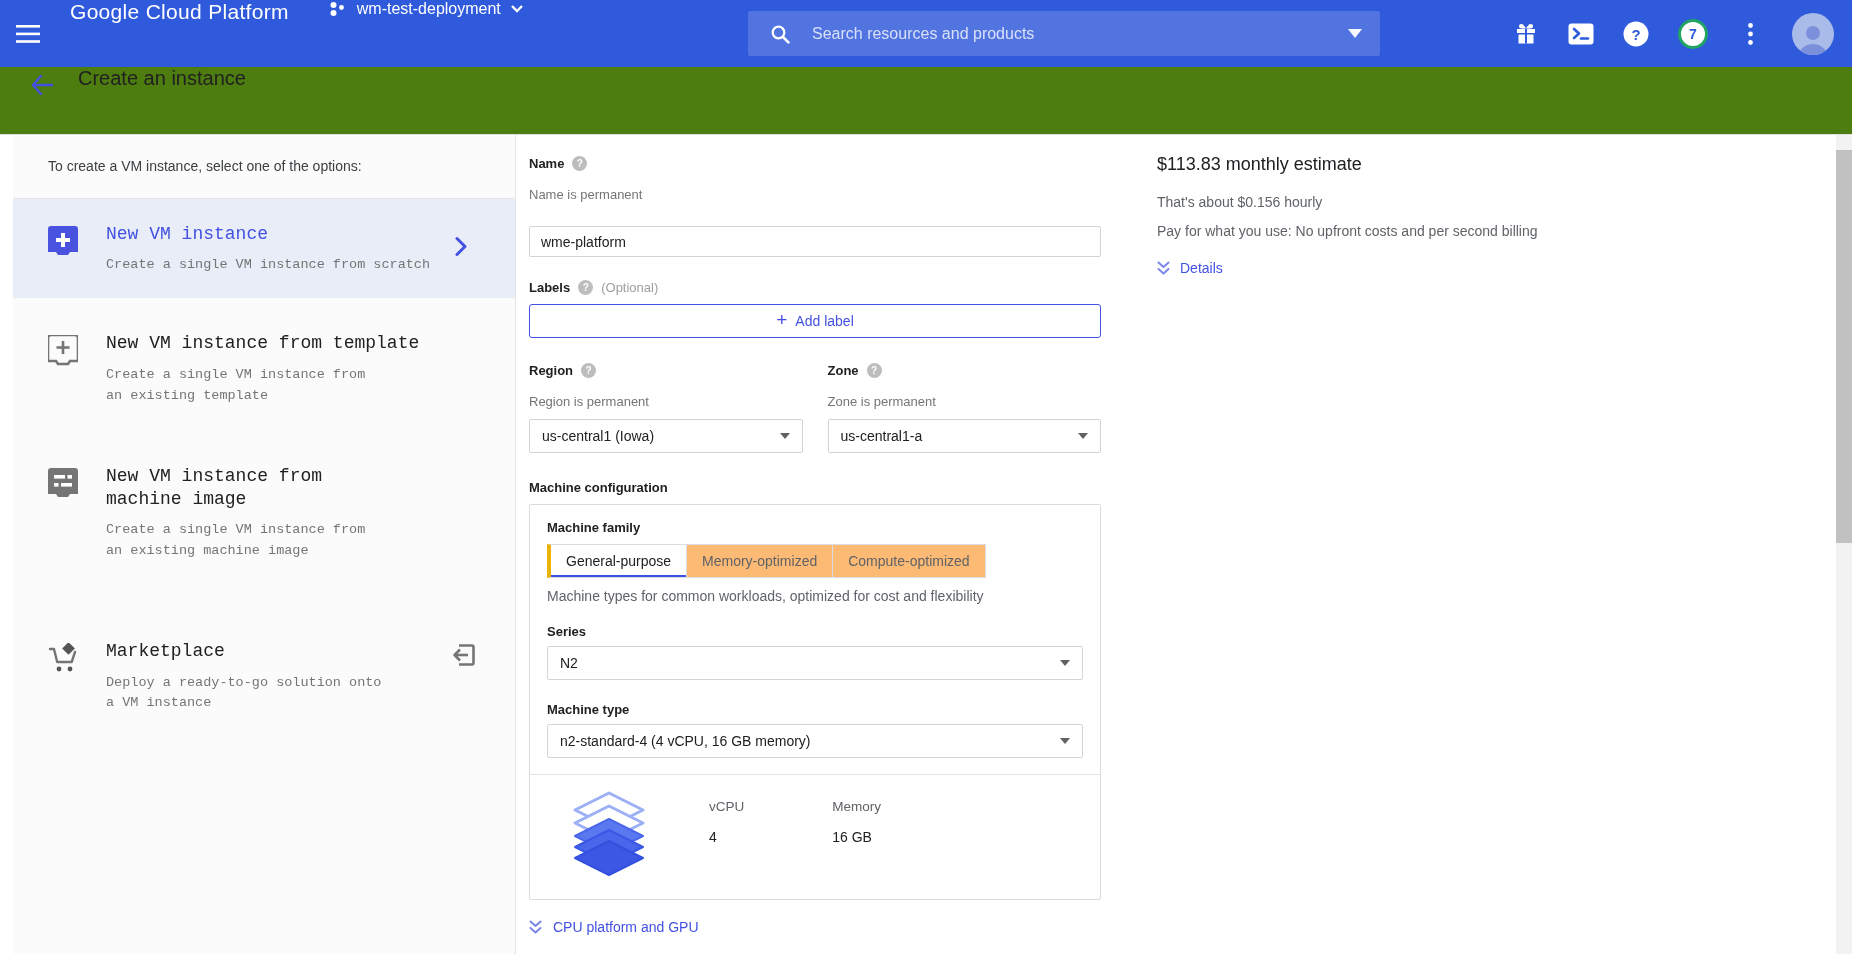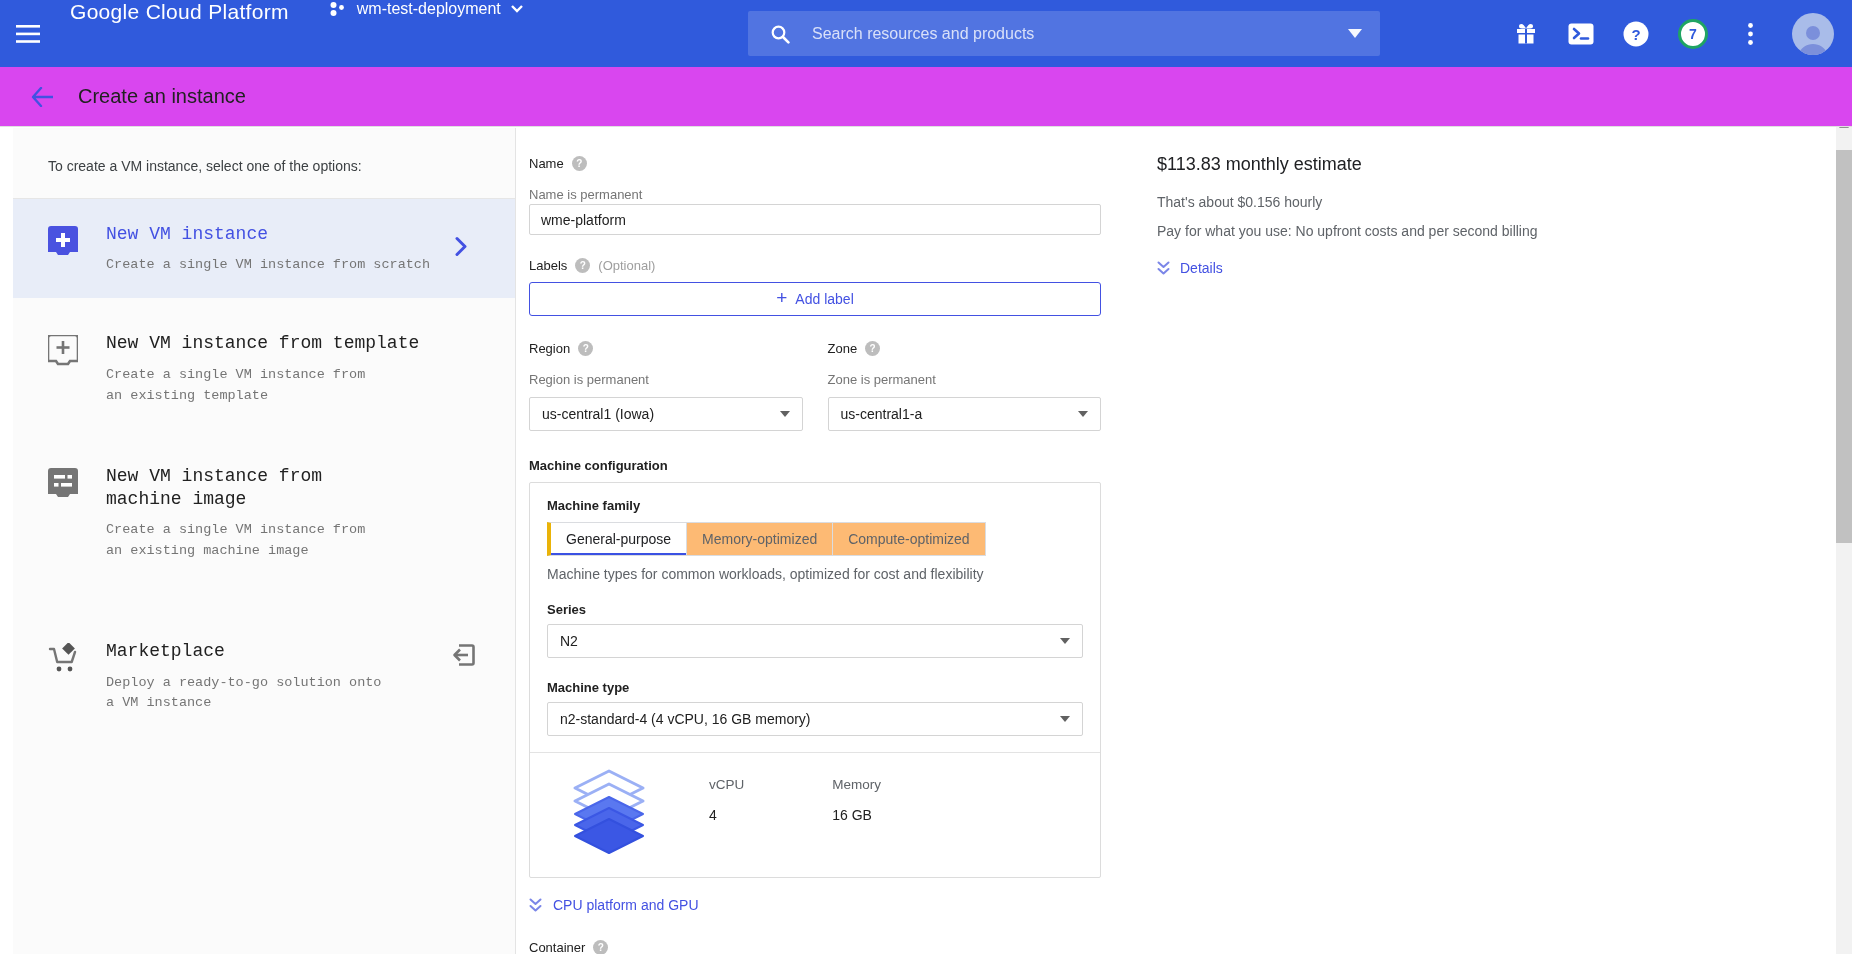--- a/index.html
+++ b/index.html
@@ -18,47 +18,47 @@
     color:#fff; font-size:16px; font-family:inherit; }
   .search input::placeholder { color:rgba(255,255,255,.78); }
   .hdr-icons { position:absolute; right:18px; top:0; height:67px; display:flex; align-items:center; gap:29px; }
   .hdr-icons .ic { width:26px; height:26px; display:flex; align-items:center; justify-content:center; cursor:pointer; }
   .badge { width:30px; height:30px; border-radius:50%; background:#fff; border:3px solid #1fa463;
     color:#305adc; font-size:14px; font-weight:bold; display:flex; align-items:center; justify-content:center; cursor:pointer; }
   .avatar { width:42px; height:42px; border-radius:50%; background:#a9bce9; overflow:hidden; cursor:pointer;
     display:flex; align-items:flex-end; justify-content:center; }
 
   
-  .subheader { position:absolute; left:0; top:67px; width:1852px; height:60px; background:#d946ef;
-    border-bottom:1px solid #e0e0e0; display:flex; align-items:center; z-index:4; }
+  .subheader { position:absolute; left:0; top:67px; width:1852px; height:68px; background:#4d7c0f;
+    border-bottom:1px solid #e0e0e0; display:flex; z-index:4; }
   .back { margin-left:24px; width:36px; height:36px; display:flex; align-items:center; justify-content:center; cursor:pointer; }
   .page-title { margin-left:18px; font-size:20px; color:#212121; }
 
   
   .sidebar { position:absolute; left:13px; top:128px; width:503px; height:826px;
     background:#fbfbfb; border-right:1px solid #e4e4e4; }
   .intro { padding:30px 30px 24px 35px; font-size:14px; color:#3c4043; border-bottom:1px solid #e6e6e6; }
   .option { display:flex; padding:24px 24px 22px 35px; position:relative; cursor:pointer;font-family:Liberation Mono, monospace; }
   .option.selected { background:#e8edf8; }
   .opt-icon { width:30px; flex:0 0 30px; margin-right:28px; margin-top:3px; }
   .opt-title { font-size:18px; color:#212121; line-height:1.3; }
   .option.selected .opt-title { color:#4351e2; }
   .opt-desc { font-size:13.5px; color:#757575; line-height:1.55; margin-top:9px; white-space:pre-line; }
   .opt-chevron { position:absolute; right:48px; top:50%; transform:translateY(-50%); }
   .mp-exit { position:absolute; right:38px; top:26px; }
 
   
   .form-col { position:absolute; left:529px; top:128px; width:572px; }
   .lbl-row { display:flex; align-items:center; gap:8px; }
-  .lbl { font-size:13px; font-weight:normal; color:#212121; }
+  .lbl { font-size:13px; font-weight:bold; color:#212121; }
   .optional { font-size:13px; color:#9e9e9e; }
   .help { width:15px; height:15px; border-radius:50%; background:#bdbdbd; color:#fff; font-size:10px;
     font-weight:bold; display:flex; align-items:center; justify-content:center; cursor:pointer; flex:0 0 15px; }
   .note { font-size:13px; color:#757575; margin-top:16px; }
-  .text-input { margin-top:2px; width:100%; height:31px; border:1px solid #d4d4d4; border-radius:2px;
+  .text-input { margin-top:24px; width:100%; height:31px; border:1px solid #d4d4d4; border-radius:2px;
     padding:0 11px; font-size:14px; color:#212121; font-family:inherit; outline:none; background:#fff; }
   .add-label-btn { margin-top:9px; width:100%; height:34px; border:1px solid #4351e2; border-radius:3px;
     background:#fff; color:#4351e2; font-size:14px; font-weight:500; display:flex; align-items:center;
     justify-content:center; gap:8px; cursor:pointer; }
   .add-label-btn .plus { font-size:19px; font-weight:400; margin-top:-2px; }
   .two-col { display:flex; gap:25px; margin-top:25px; }
   .col { flex:1; }
   .select { margin-top:10px; height:34px; border:1px solid #d4d4d4; border-radius:2px; background:#fff;
     display:flex; align-items:center; padding:0 12px; font-size:14px; color:#212121; cursor:pointer; }
   .select .sel-val { flex:1; }

